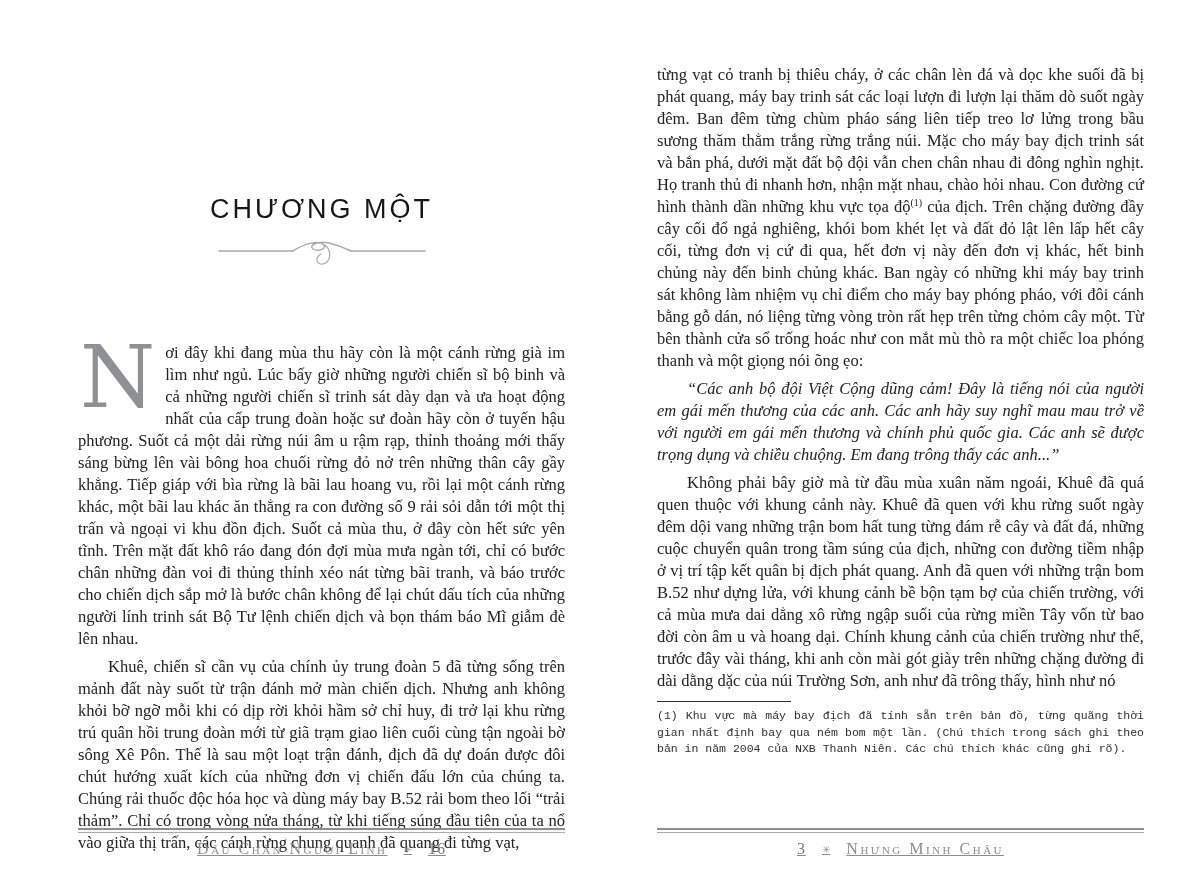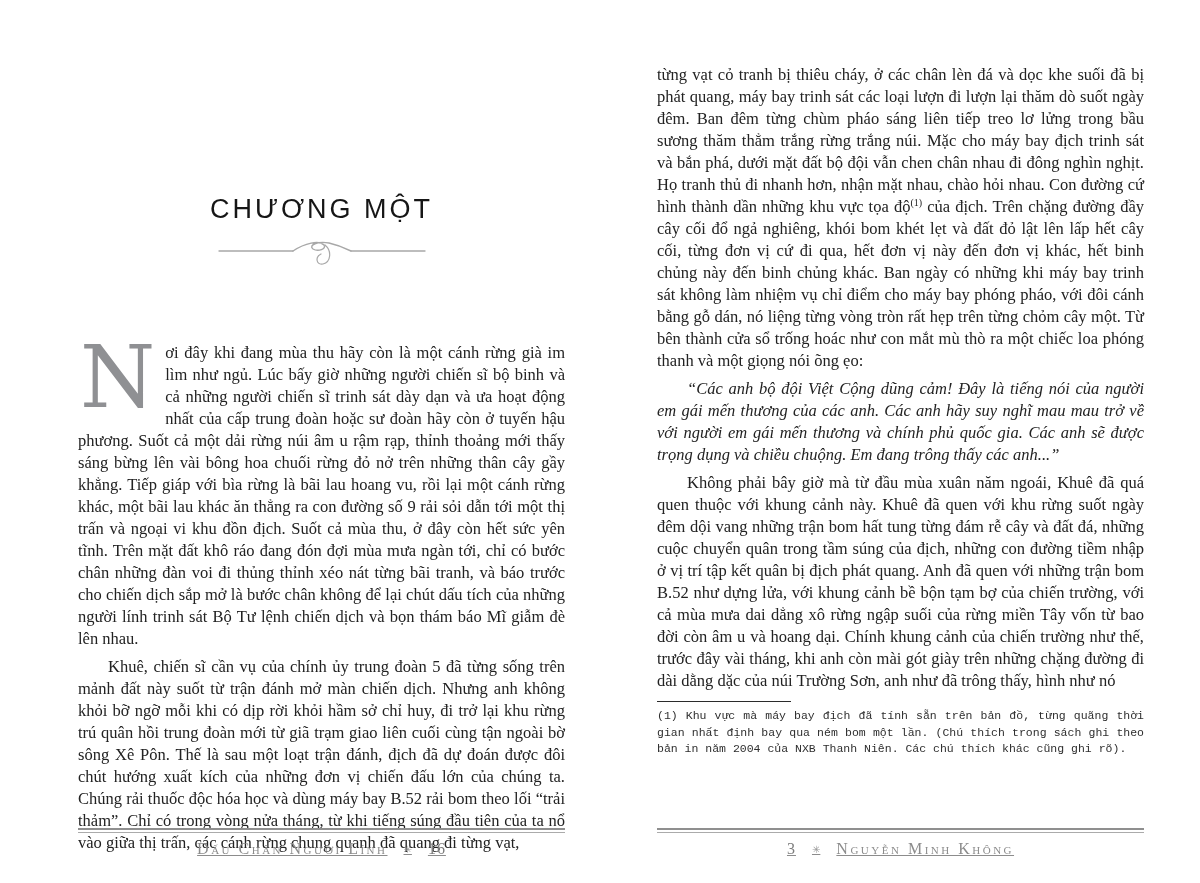--- a/index.html
+++ b/index.html
@@ -140,18 +140,18 @@
     <p class="body indent">Không phải bây giờ mà từ đầu mùa xuân năm ngoái, Khuê đã quá quen thuộc với khung cảnh này. Khuê đã quen với khu rừng suốt ngày đêm dội vang những trận bom hất tung từng đám rễ cây và đất đá, những cuộc chuyển quân trong tầm súng của địch, những con đường tiềm nhập ở vị trí tập kết quân bị địch phát quang. Anh đã quen với những trận bom B.52 như dựng lửa, với khung cảnh bề bộn tạm bợ của chiến trường, với cả mùa mưa dai dẳng xô rừng ngập suối của rừng miền Tây vốn từ bao đời còn âm u và hoang dại. Chính khung cảnh của chiến trường như thế, trước đây vài tháng, khi anh còn mài gót giày trên những chặng đường đi dài dằng dặc của núi Trường Sơn, anh như đã trông thấy, hình như nó</p>
 
     <div class="footnote-rule"></div>
     <p class="footnote">(1) Khu vực mà máy bay địch đã tính sẵn trên bản đồ, từng quãng thời gian nhất định bay qua ném bom một lần. (Chú thích trong sách ghi theo bản in năm 2004 của NXB Thanh Niên. Các chú thích khác cũng ghi rõ).</p>
 
     <footer class="page-footer">
       <div class="footer-rule"></div>
       <div class="footer-line">
         <span class="footer-num">3</span>
         <span class="footer-star">✳</span>
-        <span class="footer-caps">Nguyễn Minh Không</span>
+        <span class="footer-caps">Nhưng Minh Châu</span>
       </div>
     </footer>
   </section>
 
 </div>
 
 </body></html>

